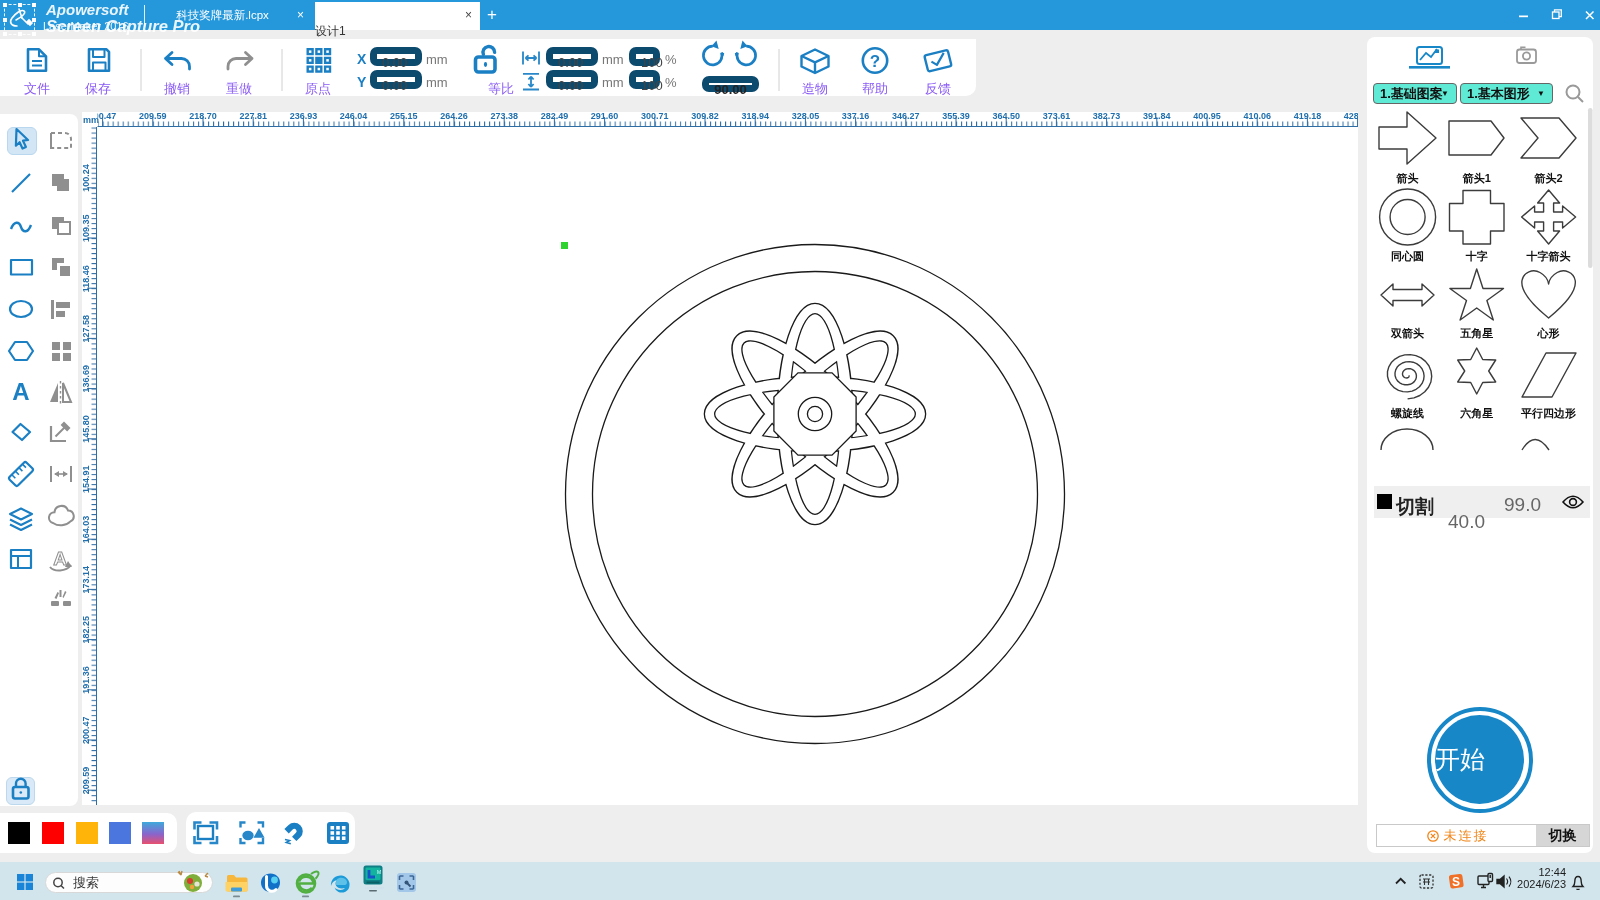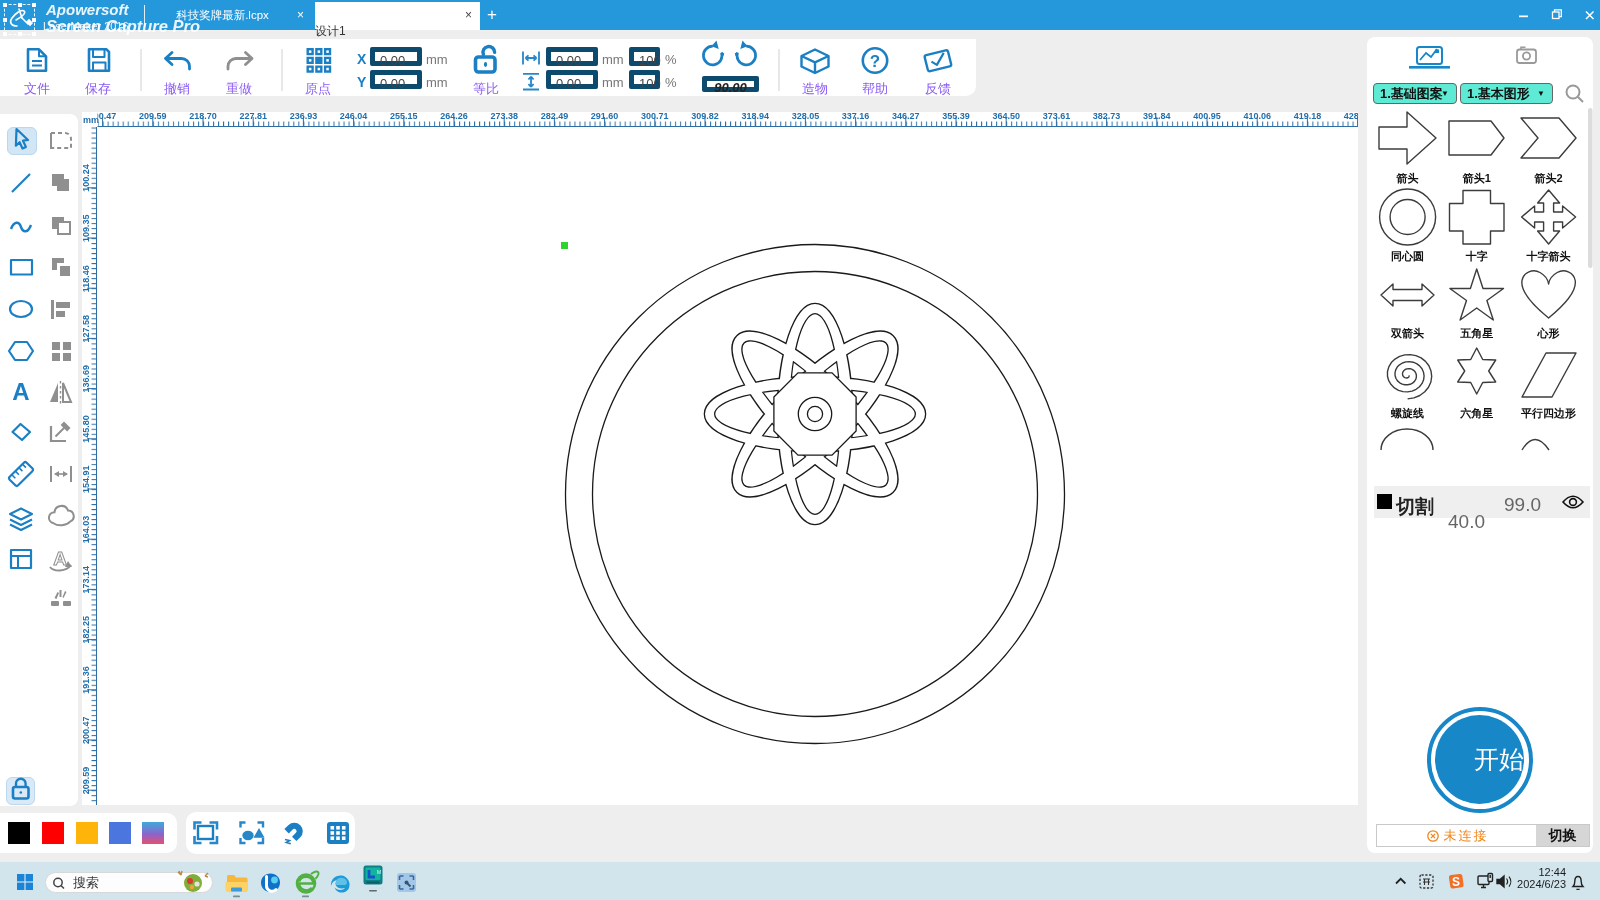--- a/index.html
+++ b/index.html
@@ -19,21 +19,21 @@
 #tabsep { left:144px; top:5px; width:1px; height:22px; background:rgba(255,255,255,0.85); }
 
 #wm1 { left:46px; top:1px; color:rgba(255,255,255,0.9); font-size:15px; font-weight:bold; font-style:italic; }
 #wm2 { left:46px; top:17px; color:rgba(255,255,255,0.9); font-size:16.5px; font-weight:bold; font-style:italic; }
 #wmbox { left:4px; top:4px; width:31px; height:31px; border:1px dashed rgba(255,255,255,0.9); }
 .hdl { position:absolute; width:4px; height:4px; background:#fff; }
 
 
 #toolbar { left:0; top:39px; width:976px; height:57px; background:#fff; border-radius:0 0 10px 0; }
 .tblabel { position:absolute; font-size:13px; color:#8b5cf6; text-align:center; }
-.inp { position:absolute; background:#fff; border:5px solid #0c4a6e; border-radius:2px; font-size:13px; color:#444; line-height:17px; padding-left:5px; }
+.inp { position:absolute; background:#fff; border:7px solid #0c4a6e; border-radius:7px; font-size:13px; color:#444; line-height:17px; padding-left:5px; }
 .unit { position:absolute; font-size:13px; color:#777; }
 .xylab { position:absolute; font-size:14px; font-weight:bold; color:#1b7fc4; }
 
 
 #leftbar { left:0; top:114px; width:78px; height:692px; background:#fff; border-radius:0 8px 8px 0; }
 #selhl { left:7px; top:127px; width:30px; height:28px; background:#d2e6f5; border:1px solid #b9d7ee; border-radius:6px; }
 #lockhl { left:6px; top:777px; width:29px; height:28px; background:#d9e9f7; border:1px solid #bcd8ec; border-radius:6px; }
 
 
 #rulerwrap { left:82px; top:112px; width:1276px; height:693px; background:#fff; }
@@ -49,21 +49,21 @@
 #searchpill { left:45px; top:872px; width:168px; height:21px; background:#fdfdfd; border:1px solid #d8d8d8; border-radius:11px; }
 #clock { right:34px; top:867px; text-align:right; font-size:11px; color:#1c1c1c; line-height:11.5px; }
 
 
 #rpanel { left:1367px; top:37px; width:226px; height:816px; background:#fff; border-radius:8px; }
 .dd { position:absolute; top:46px; height:21px; background:#5eead4; border:1px solid #666; border-radius:4px; font-size:13px; font-weight:bold; color:#111; line-height:19px; padding-left:6px; }
 #ptable { position:absolute; left:7px; top:415px; width:216px; }
 #phead { position:relative; height:33px; background:#1787c8; color:#fff; font-size:13px; font-weight:bold; }
 #prow { position:relative; height:32px; background:#efefef; font-size:19px;margin-top:34px; }
 #startbtn { position:absolute; left:60px; top:670px; width:106px; height:106px; border-radius:53px; background:#fff; border:4.5px solid #1787c8; }
-#startinner { position:absolute; left:4px; top:4px; width:89px; height:89px; border-radius:45px; background:#1787c8; color:#fff; font-size:25px; text-align:right; line-height:89px; }
+#startinner { position:absolute; left:4px; top:4px; width:89px; height:89px; border-radius:45px; background:#1787c8; color:#fff; font-size:25px; text-align:left; line-height:89px; }
 #connrow { position:absolute; left:9px; top:787px; width:214px; height:23px; border:1px solid #c9c9c9; background:#fff; }
 #connsw { position:absolute; right:0; top:0; width:53px; height:21px; background:#d6d6d6; color:#111; font-size:14px; font-weight:bold; text-align:center; line-height:21px; }
 #conntx { position:absolute; left:0; top:0; width:161px; text-align:center; color:#f08519; font-size:13px; line-height:21px; }
 </style>
 </head>
 <body>
 
 <div class="abs" id="titlebar"></div>
 <div class="abs" id="lmtext">LaserMaker 2016</div>
 <div class="abs" id="tabsep"></div>
@@ -175,39 +175,39 @@
 
   <line x1="141" y1="10" x2="141" y2="52" stroke="#d0d0d0"></line>
   <line x1="282" y1="10" x2="282" y2="52" stroke="#d0d0d0"></line>
   <line x1="779" y1="10" x2="779" y2="52" stroke="#d0d0d0"></line>
 </svg>
 <div class="tblabel abs" style="left:9px;top:80px;width:56px;">文件</div>
 <div class="tblabel abs" style="left:70px;top:80px;width:56px;">保存</div>
 <div class="tblabel abs" style="left:149px;top:80px;width:56px;">撤销</div>
 <div class="tblabel abs" style="left:211px;top:80px;width:56px;text-align:center;">重做</div>
 <div class="tblabel abs" style="left:290px;top:80px;width:56px;">原点</div>
-<div class="tblabel abs" style="left:458px;top:80px;width:56px;">等比</div>
+<div class="tblabel abs" style="left:458px;top:80px;width:56px;text-align:right;">等比</div>
 <div class="tblabel abs" style="left:787px;top:80px;width:56px;">造物</div>
 <div class="tblabel abs" style="left:847px;top:80px;width:56px;">帮助</div>
 <div class="tblabel abs" style="left:910px;top:80px;width:56px;">反馈</div>
 <div class="xylab abs" style="left:357px;top:51px;">X</div>
 <div class="xylab abs" style="left:357px;top:74px;">Y</div>
 <div class="inp abs" style="left:370px;top:47px;width:52px;height:19px;">0.00</div>
 <div class="inp abs" style="left:370px;top:70px;width:52px;height:19px;">0.00</div>
 <div class="unit abs" style="left:426px;top:52px;">mm</div>
 <div class="unit abs" style="left:426px;top:75px;">mm</div>
 <div class="inp abs" style="left:546px;top:47px;width:52px;height:19px;">0.00</div>
 <div class="inp abs" style="left:546px;top:70px;width:52px;height:19px;">0.00</div>
 <div class="unit abs" style="left:602px;top:52px;">mm</div>
 <div class="unit abs" style="left:602px;top:75px;">mm</div>
 <div class="inp abs" style="left:629px;top:47px;width:31px;height:19px;">100</div>
 <div class="inp abs" style="left:629px;top:70px;width:31px;height:19px;">100</div>
 <div class="unit abs" style="left:665px;top:52px;">%</div>
 <div class="unit abs" style="left:665px;top:75px;">%</div>
-<div class="inp abs" style="left:702px;top:76px;width:57px;height:16px;text-align:center;padding-left:0;font-weight:bold;color:#222;line-height:14px;font-style:italic;">90.00</div>
+<div class="inp abs" style="left:702px;top:76px;width:57px;height:16px;text-align:center;padding-left:0;font-weight:bold;color:#222;line-height:14px;">90.00</div>
 
 <div class="abs" id="leftbar"></div>
 <div class="abs" id="selhl"></div>
 <div class="abs" id="lockhl"></div>
 <svg class="abs" style="left:0;top:114px;" width="78" height="692" viewBox="0 0 78 692">
   <g stroke="#1b7fc4" fill="none" stroke-width="2.2" stroke-linejoin="round">
     <path d="M16.5 16 l11.5 11 l-5 0.7 l2.9 6.2 l-3.4 1.6 l-2.9 -6.3 l-3.7 3.5 z" fill="none" stroke="#1b7fc4" stroke-width="2.2" stroke-linejoin="round" transform="translate(0,-1)"></path>
     <path d="M12 78 L30 60"></path>
     <path d="M11 115 c3 -8 8 -8 10 -2 c2 6 7 6 10 -2" stroke-width="2.4"></path>
     <rect x="11" y="146" width="21" height="14.5"></rect>

